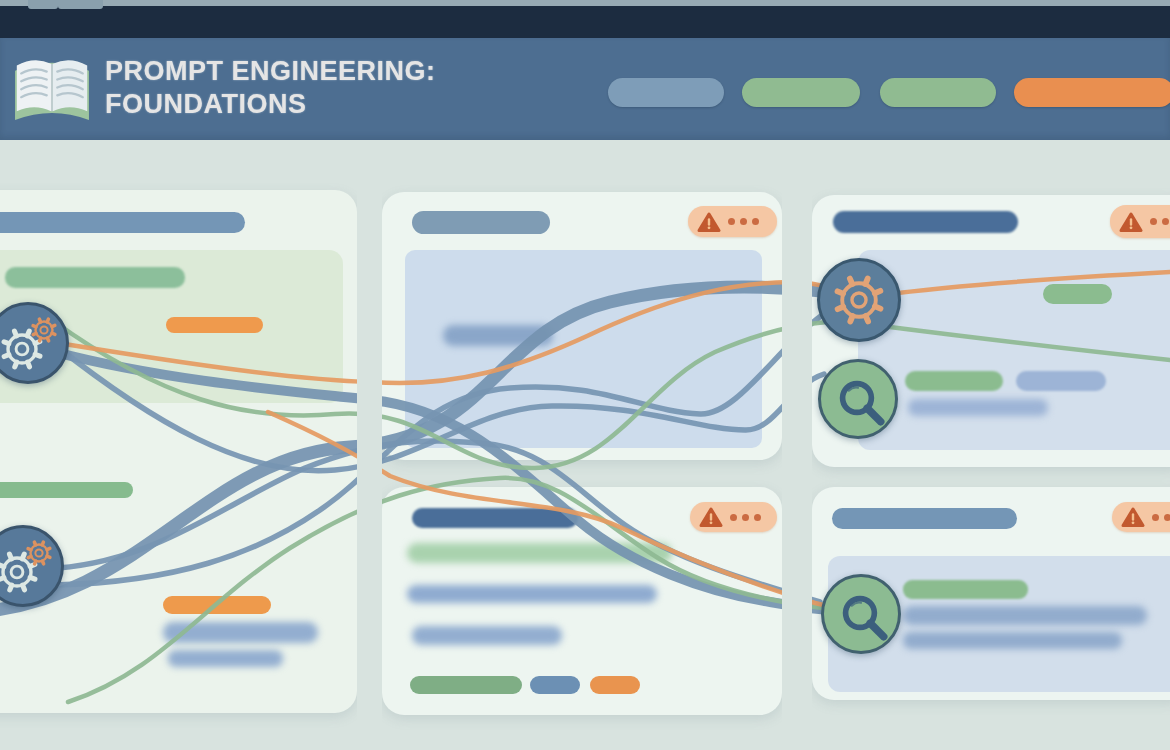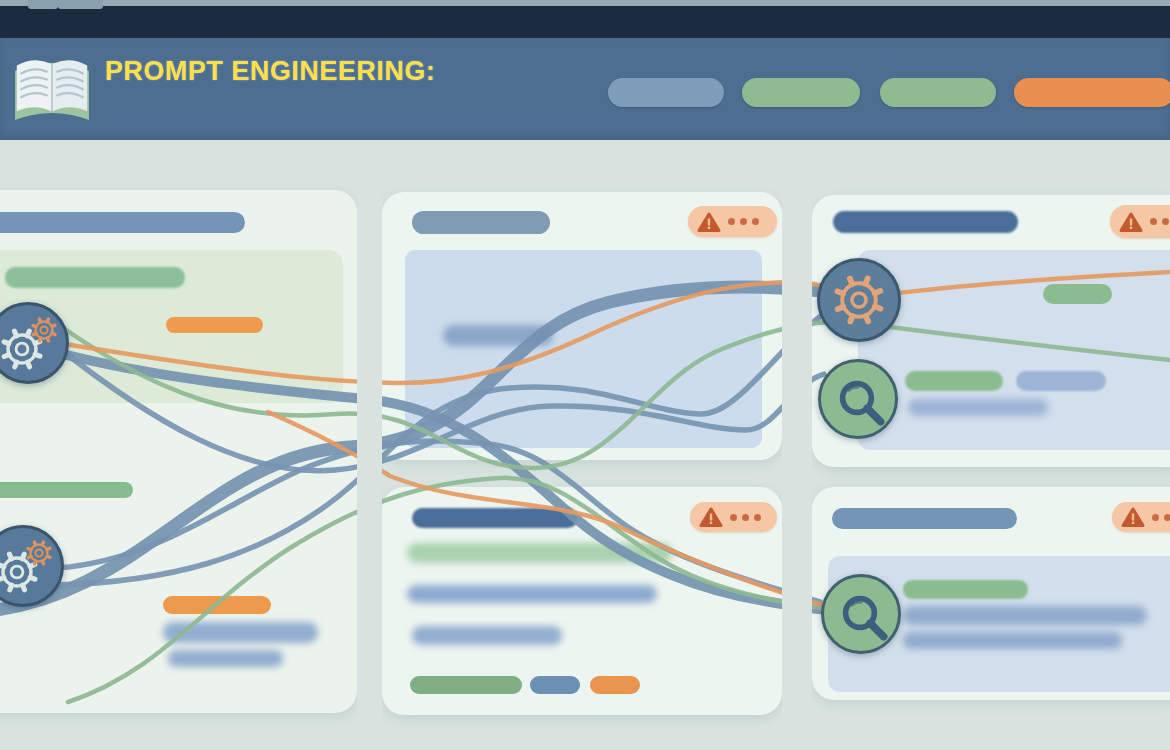--- a/index.html
+++ b/index.html
@@ -5,21 +5,21 @@
   html,body{margin:0;padding:0;}
   body{width:1170px;height:750px;overflow:hidden;position:relative;
        font-family:"Liberation Sans",sans-serif;background:#d8e3df;}
   
   #top-strip{position:absolute;left:0;top:0;width:1170px;height:6px;background:#97aab4;z-index:60;}
   .tab-bump{position:absolute;top:0;height:9px;background:#8aa0ad;border-radius:0 0 3px 3px;z-index:61;}
   #titlebar{position:absolute;left:0;top:6px;width:1170px;height:32px;background:#1c2c40;z-index:60;}
   
   #header{position:absolute;left:0;top:38px;width:1170px;height:102px;background:#4d6e91;
           box-shadow:inset 0 -3px 6px rgba(20,40,60,.15);z-index:55;}
-  #header-title{position:absolute;left:105px;top:17px;color:#fde047;font-weight:800;
+  #header-title{position:absolute;left:105px;top:17px;color:#e5e5e5;font-weight:800;
                 font-size:27px;line-height:33px;letter-spacing:.5px;
                 text-shadow:0 0 2px rgba(227,234,240,.55);}
   #book-icon{position:absolute;left:8px;top:12px;width:88px;height:82px;}
   .nav-pill{position:absolute;top:40px;height:29px;border-radius:15px;box-shadow:0 1px 2px rgba(20,40,60,.25);}
   
   #panels-layer{position:absolute;inset:0;z-index:10;}
   #flow-svg{position:absolute;left:0;top:0;z-index:20;pointer-events:none;}
   .gap-strip{position:absolute;top:186px;bottom:0;background:#d8e3df;z-index:30;}
   #gap-left{left:357px;width:25px;}
   #gap-right{left:782px;width:30px;}
@@ -55,20 +55,21 @@
         <path d="M15,52 Q30,44 44,50"></path>
       <path d="M56,23 Q70,17 85,25"></path>
         <path d="M56,32 Q70,26 85,34"></path>
       <path d="M56,41 Q70,35 85,43"></path>
         <path d="M56,50 Q70,44 85,52"></path>
     </g>
     <path d="M49,14 L51,14 L51,68 L49,68 Z" fill="#c3ced4"></path>
   </svg>
   <div id="header-title">
     <div>PROMPT ENGINEERING:</div>
+    <div>FOUNDATIONS</div>
   </div>
   <div>
       <div class="nav-pill" style="left: 608px; width: 116px; background: rgb(126, 157, 184);"></div>
       <div class="nav-pill" style="left: 742px; width: 118px; background: rgb(144, 187, 145);"></div>
       <div class="nav-pill" style="left: 880px; width: 116px; background: rgb(144, 187, 145);"></div>
       <div class="nav-pill" style="left: 1014px; width: 160px; background: rgb(233, 143, 80);"></div>
     </div>
 </div>
 
 <div id="panels-layer">

